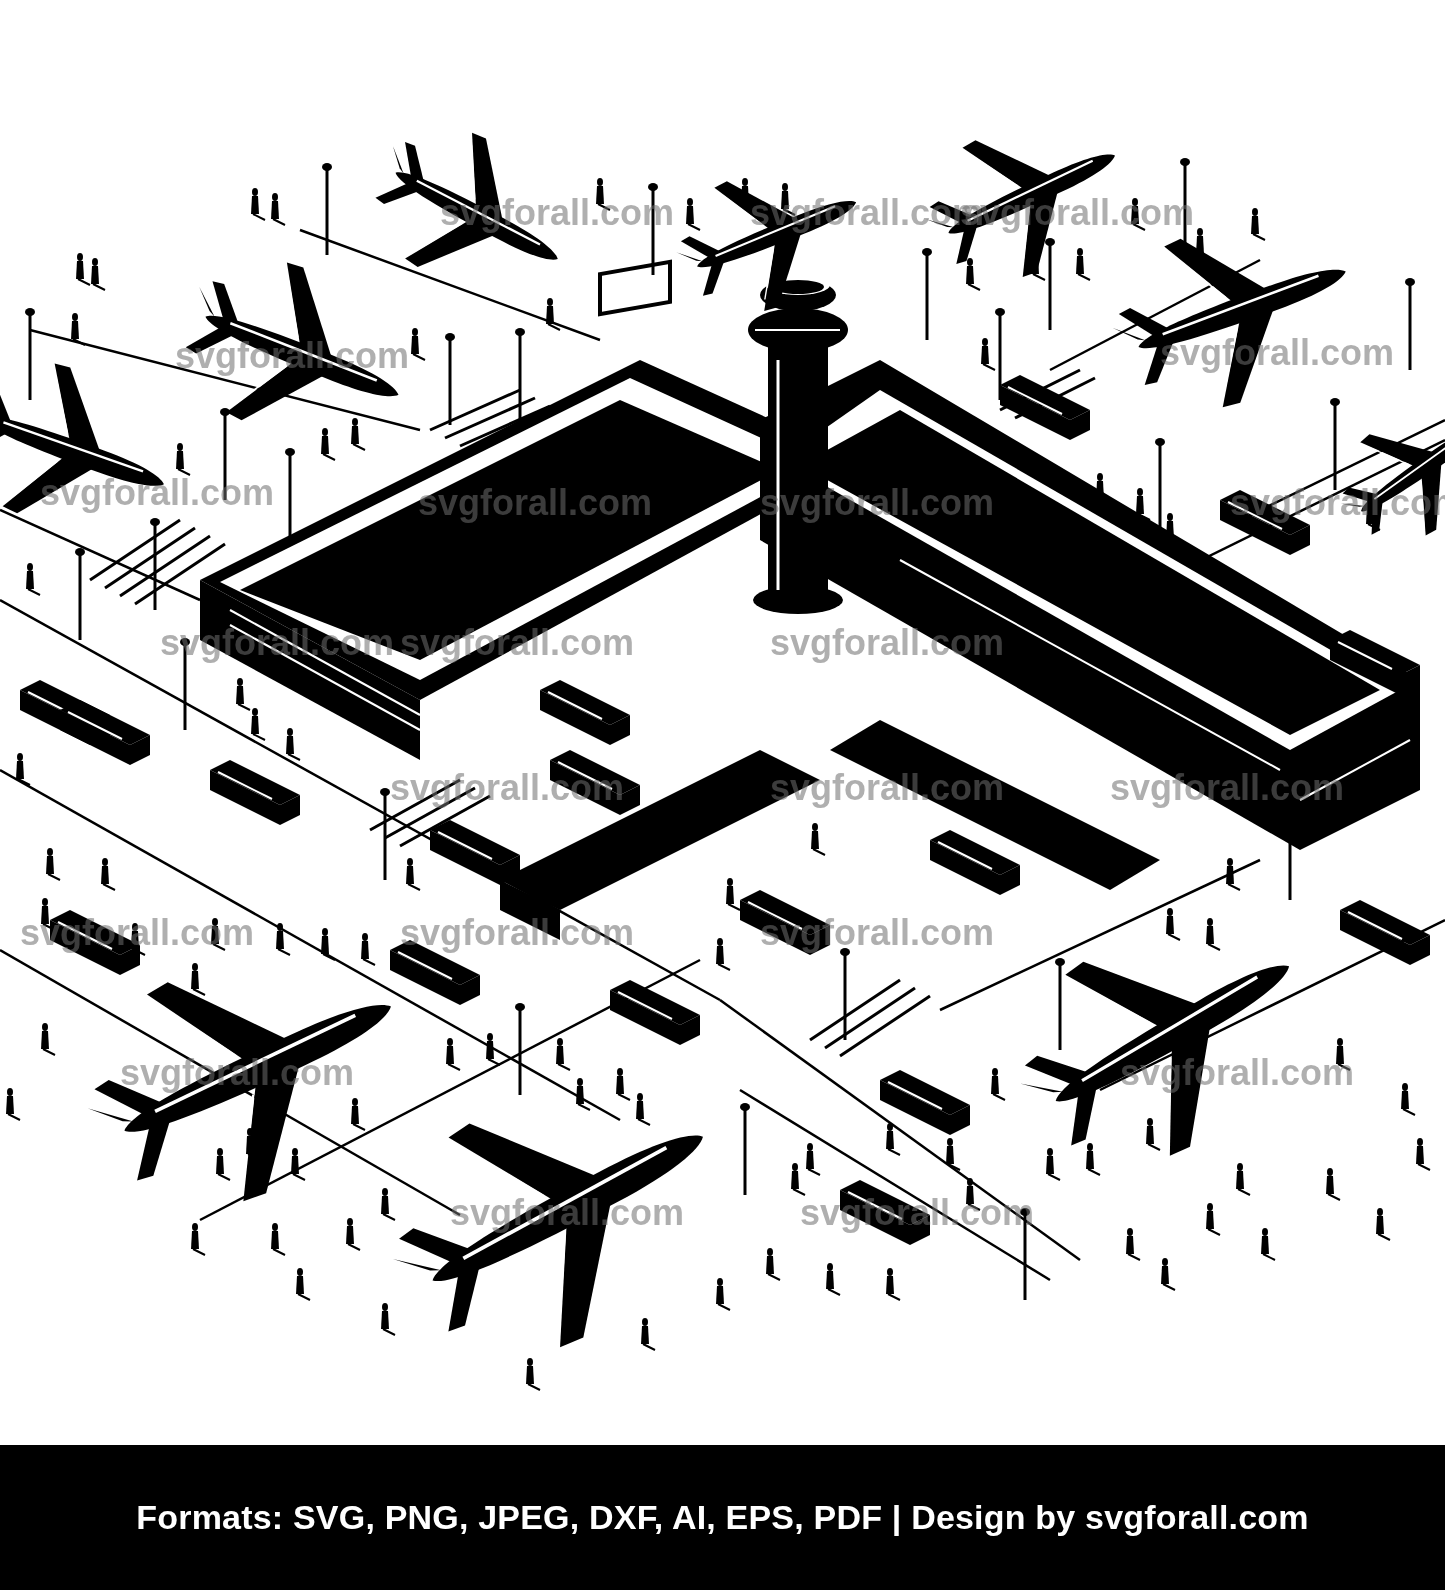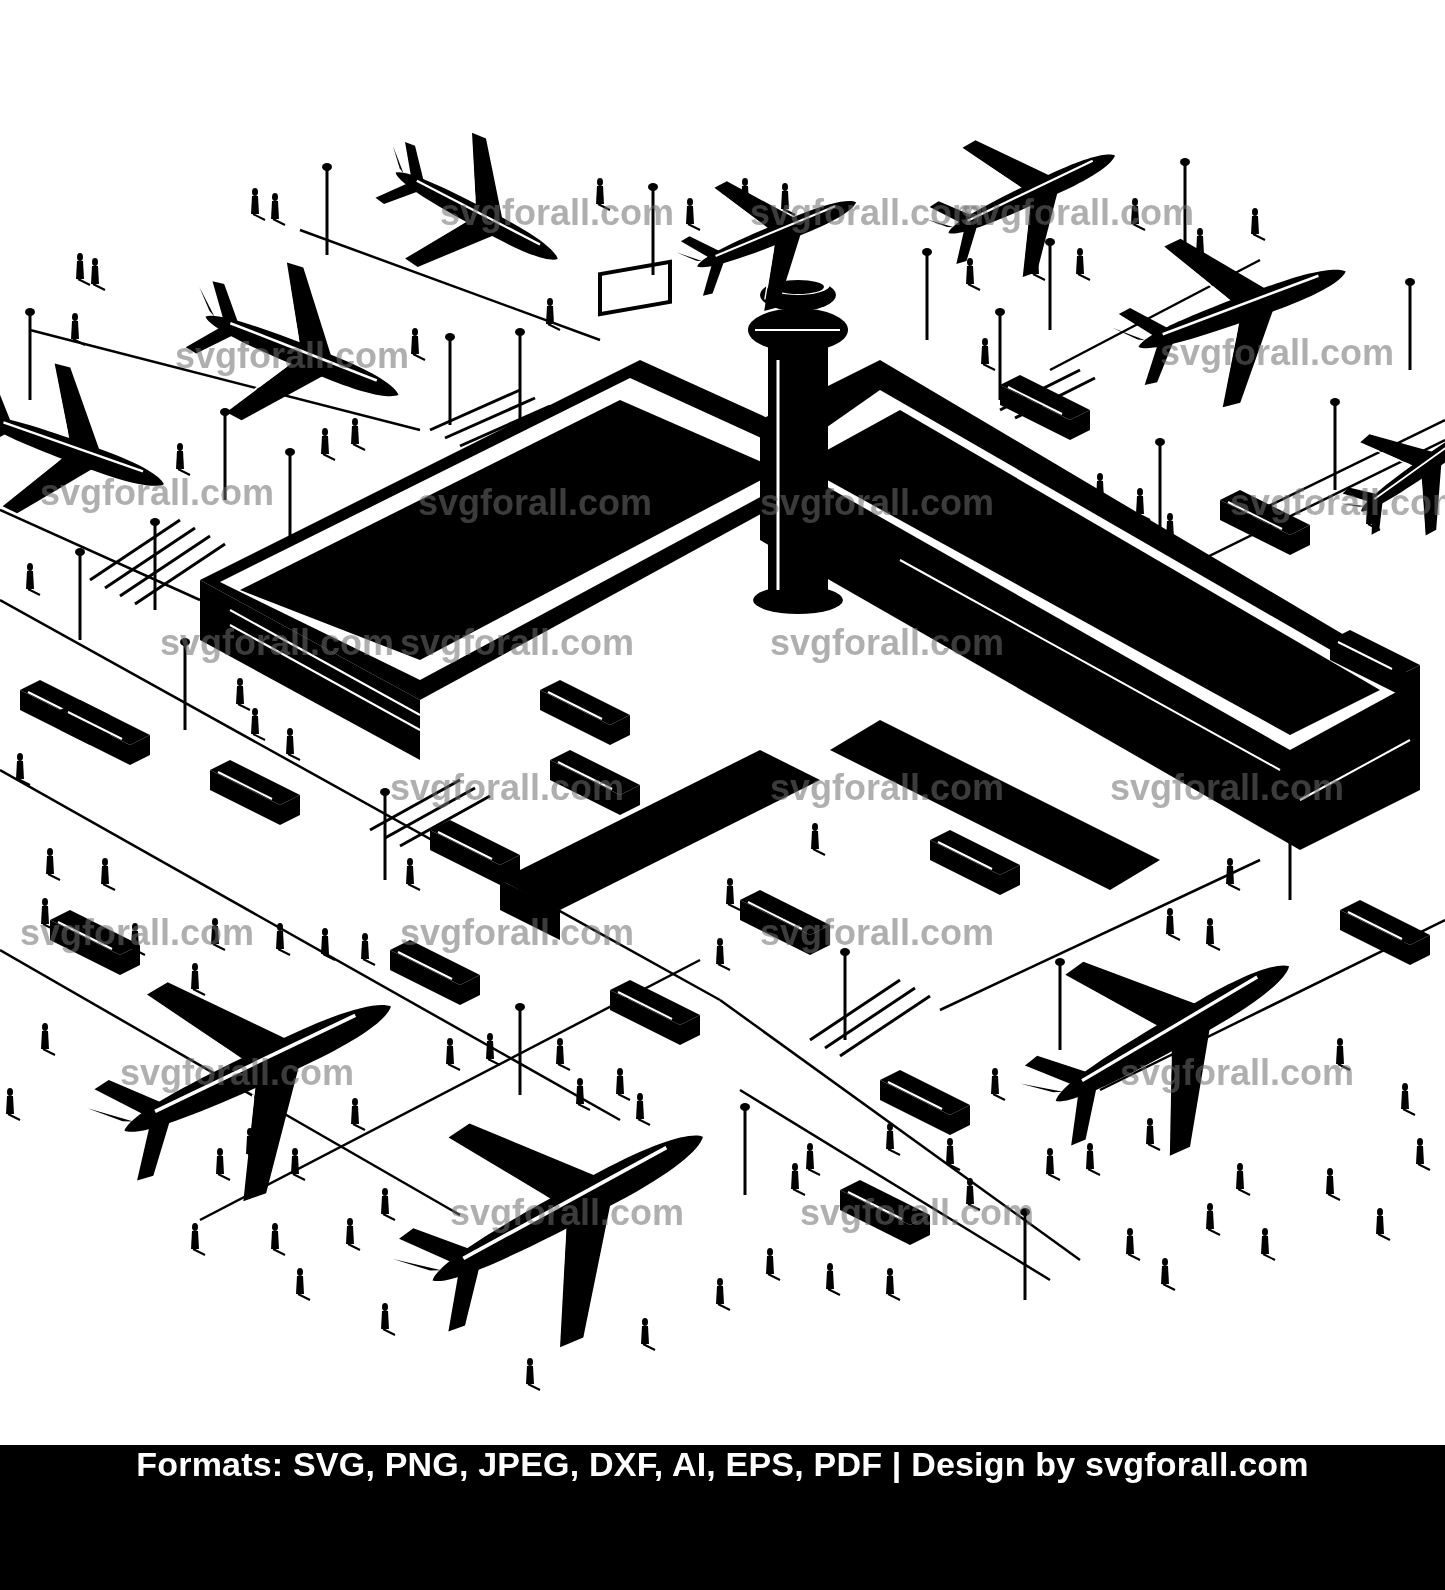--- a/index.html
+++ b/index.html
@@ -1,18 +1,18 @@
 <!DOCTYPE html>
 <html><head>
 <meta charset="utf-8">
 <style>
   html, body { margin:0; padding:0; background:#ffffff; }
   body { width:1445px; height:1590px; position:relative; overflow:hidden; font-family:"Liberation Sans", sans-serif; }
   #art { position:absolute; left:0; top:0; width:1445px; height:1445px; }
-  #footer { position:absolute; left:0; top:1445px; width:1445px; height:145px; background:#000000; display:flex; justify-content:center; }
+  #footer { position:absolute; left:0; top:1445px; width:1445px; height:145px; background:#000000; display:flex; align-items:center; justify-content:center; }
   #footer-text { color:#ffffff; font-family:"Liberation Sans", sans-serif; font-weight:bold; font-size:34px; letter-spacing:0.2px; }
   .wm { fill:#6e6e6e; opacity:0.55; font-family:"Liberation Sans", sans-serif; font-weight:bold; font-size:36px; }
 </style>
 </head>
 <body>
 
 <svg id="art" viewBox="0 0 1445 1445" xmlns="http://www.w3.org/2000/svg">
   <defs>
 
     <g id="plane">

